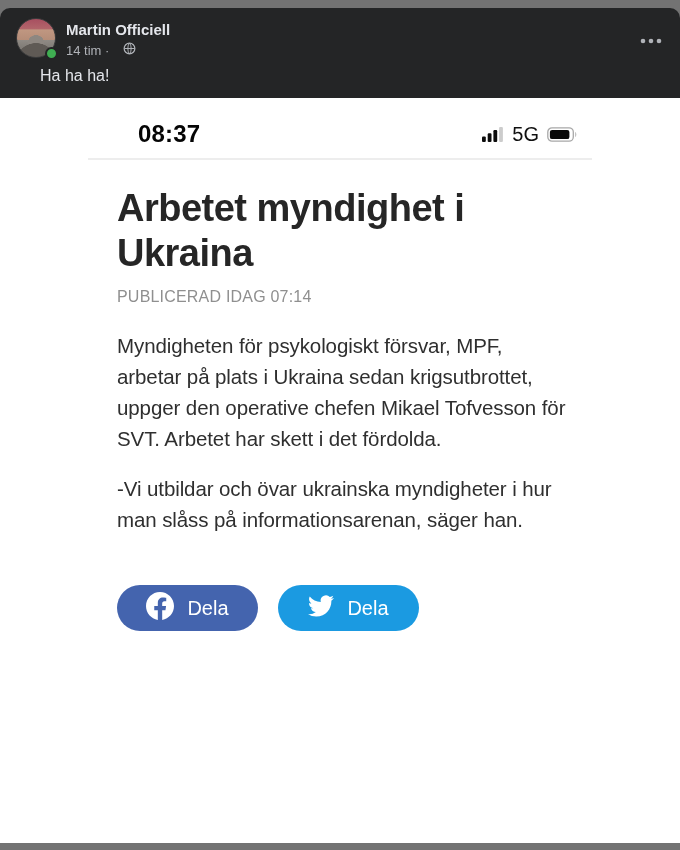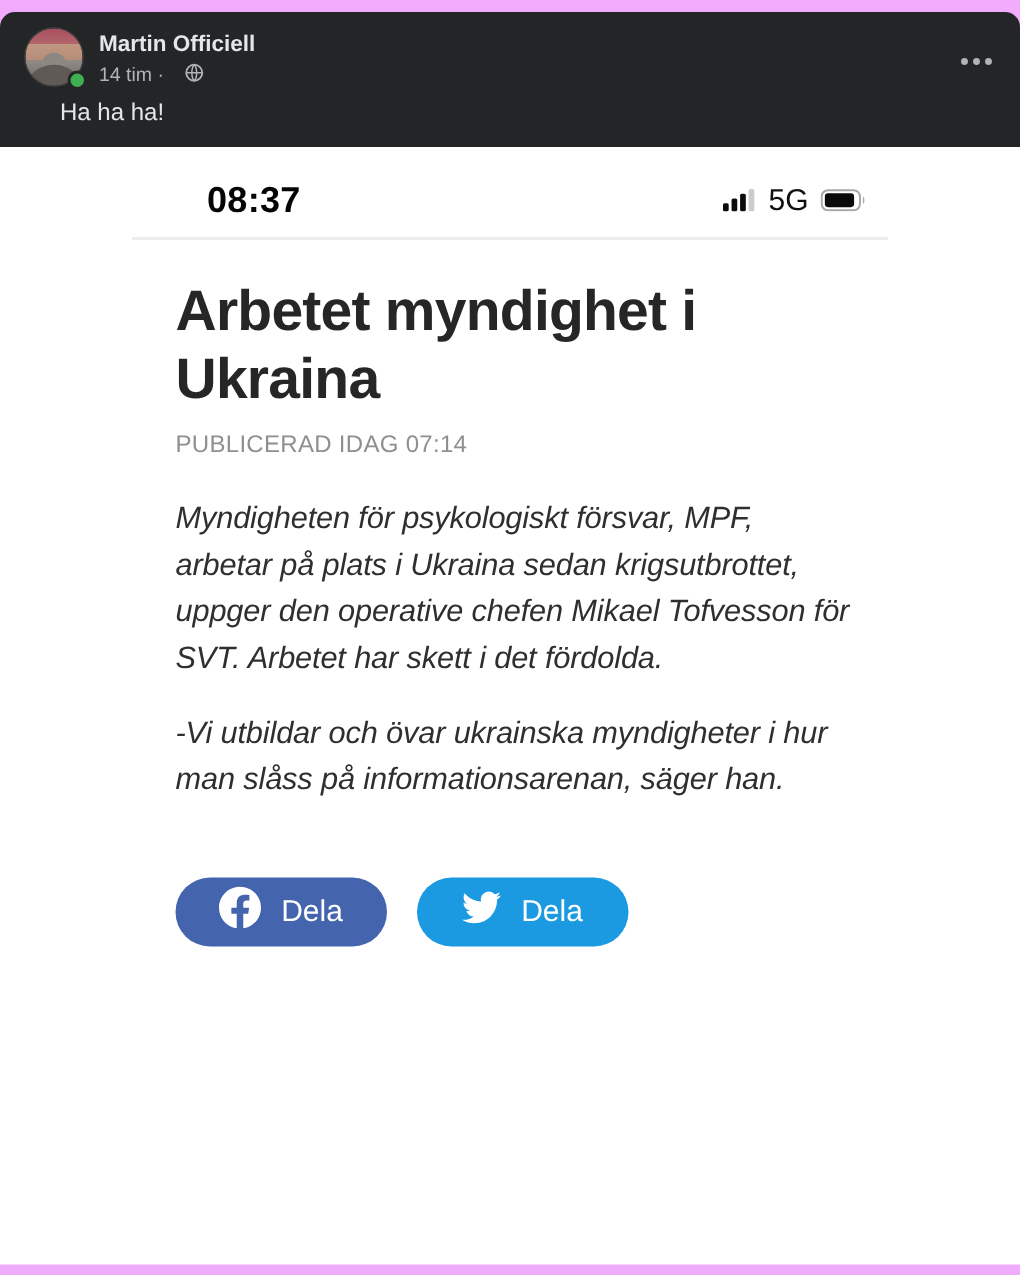--- a/index.html
+++ b/index.html
@@ -1,53 +1,53 @@
 <!DOCTYPE html>
 <html><head>
 <meta charset="utf-8">
 <style>
   * { margin:0; padding:0; box-sizing:border-box; }
   html,body { width:680px; height:850px; }
   body { font-family:"Liberation Sans","DejaVu Sans",sans-serif; background:#18191a; }
-  .page { position:relative; width:680px; height:850px; overflow:hidden; background:#f0abfc; }
+  .page { position:relative; width:680px; height:850px; overflow:hidden; background:#737373; }
 
   
   .fb-card { margin-top:8px; background:#242526; border-radius:10px 10px 0 0; }
   .post-header { display:flex; align-items:flex-start; padding:10px 16px 0 16px; }
   .avatar-wrap { position:relative; width:40px; height:40px; flex:0 0 40px; cursor:pointer; }
   .avatar { width:40px; height:40px; border-radius:50%;
     background:
       radial-gradient(circle at 50% 118%, #5f5a55 0 42%, rgba(0,0,0,0) 43%),
       radial-gradient(circle at 50% 64%, #8d8781 0 26%, rgba(0,0,0,0) 27%),
       linear-gradient(180deg, #a84f60 0%, #b2666b 27%, #c09781 28%, #b58d78 55%, #8f8a84 56%, #6e6a65 100%);
     border:1px solid #3a3b3c; }
   .online-dot { position:absolute; right:-2px; bottom:-2px; width:13px; height:13px;
     border-radius:50%; background:#3fae52; border:2.5px solid #242526; }
   .post-meta { margin-left:10px; padding-top:2px; }
   .author { font-size:15px; font-weight:700; color:#e4e6eb; line-height:19px; }
-  .meta-line { display:flex; align-items:flex-start; gap:14px; margin-top:3px;
+  .meta-line { display:flex; align-items:center; gap:14px; margin-top:3px;
     font-size:13px; color:#b0b3b8; line-height:15px; }
   .dots-btn { margin-left:auto; margin-top:10px; padding:4px 2px; cursor:pointer; border:none; background:none; }
   .post-message { padding:8px 16px 12px 16px; font-size:16px; color:#e4e6eb; line-height:20px;margin-left:24px; }
 
   
   .screenshot { background:#ffffff; height:745px; }
   .phone-top { margin:0 88px; }
   .status-bar { display:flex; justify-content:space-between; align-items:center;
     padding:22px 14px 0 50px; height:50px; }
   .sb-time { font-size:24px; font-weight:700; color:#050505; letter-spacing:0.2px; }
   .sb-right { display:flex; align-items:flex-end; gap:8px; }
   .sb-network { font-size:20px; font-weight:500; color:#101010; }
   .sb-divider { border-bottom:2px solid #ededed; margin-top:10px; }
 
   .article { padding:26px 0 0 117px; }
   .headline { font-size:38px; line-height:45px; font-weight:800; color:#262626;
     letter-spacing:-0.5px; white-space:pre-line; }
   .published { margin-top:12px; font-size:16px; color:#8f8f8f; letter-spacing:0.2px; }
-  .body-text { margin-top:24px;font-style:italic; }
+  .body-text { margin-top:24px; }
   .body-text p { font-size:20.5px; line-height:31px; color:#2f2f2f;
     white-space:pre-line; margin-bottom:19px; letter-spacing:-0.1px; }
 
   .share-row { display:flex; gap:20px; margin-top:50px; }
   .share-btn { display:flex; align-items:center; justify-content:center; gap:13px;
     width:141px; height:46px; border-radius:23px; border:none; cursor:pointer;
     color:#ffffff; font-size:20px; font-family:inherit; }
   .share-btn.facebook { background:#4464ae; }
   .share-btn.twitter  { background:#1b9ae1; }
 </style>

